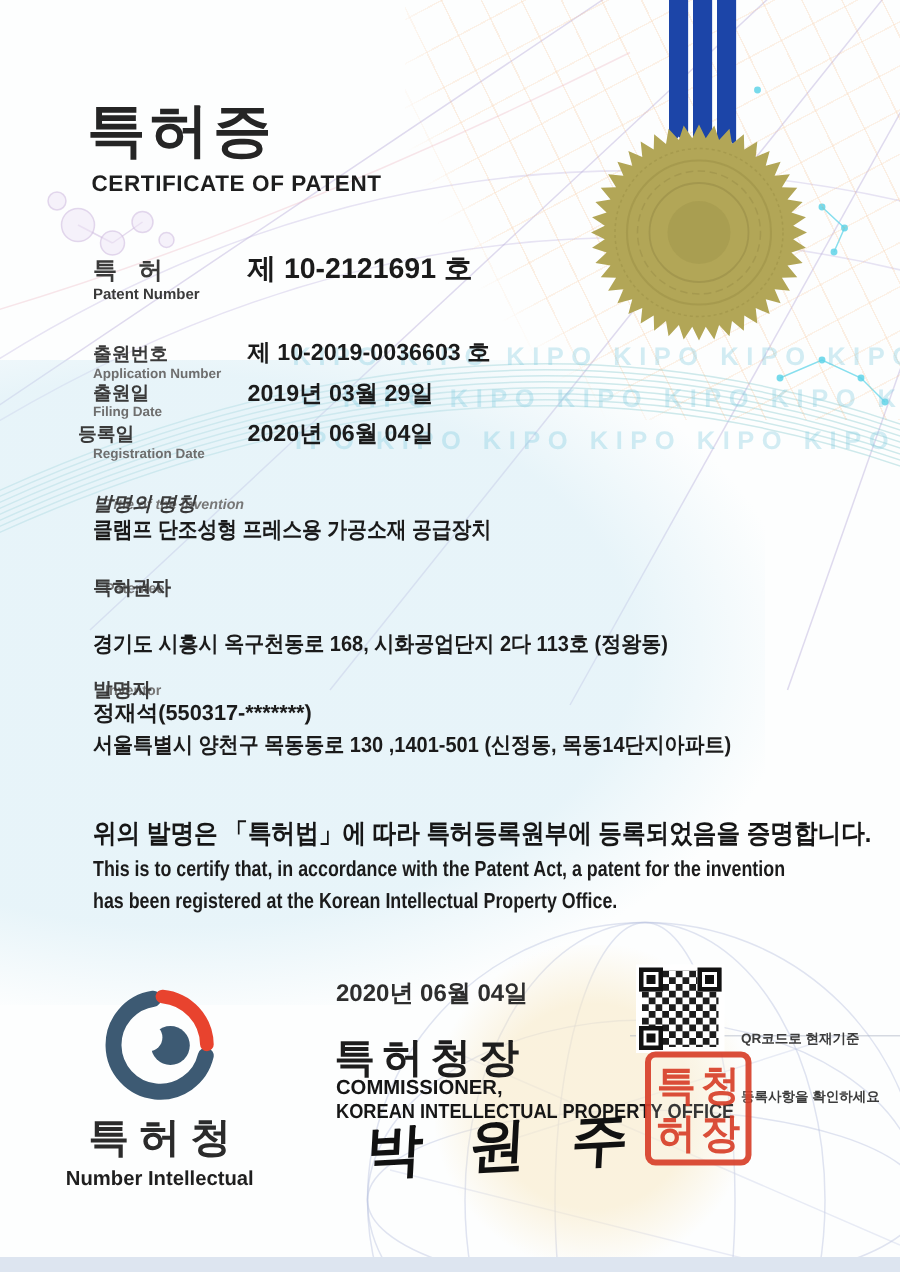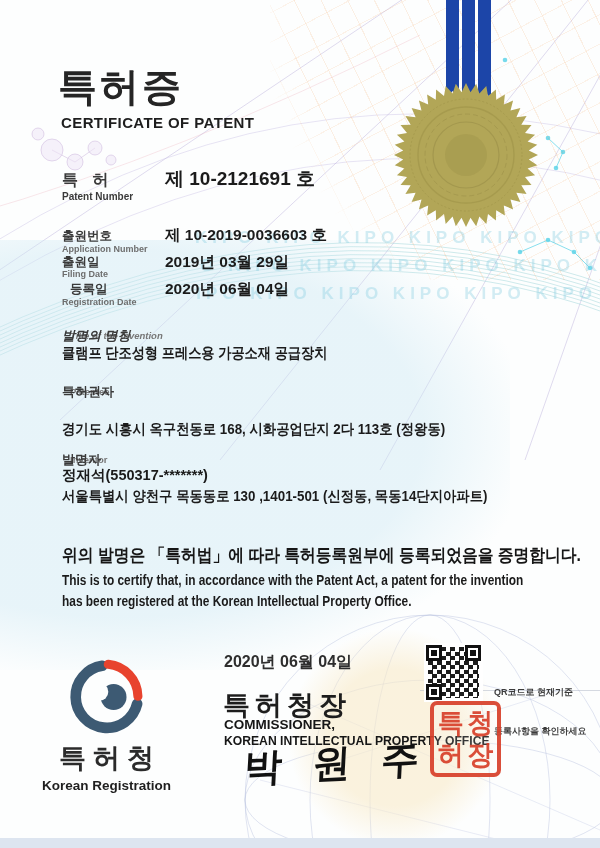--- a/index.html
+++ b/index.html
@@ -47,21 +47,21 @@
   .val{color:#1b1b1b;font-weight:700;}
   .f-pat-ko{left:62px;top:170px;font-size:16px;letter-spacing:5px;}
   .f-pat-en{left:62px;top:191px;font-size:10px;}
   .f-pat-val{left:165px;top:166px;font-size:19px;}
   .f-app-ko{left:62px;top:228px;font-size:12.5px;}
   .f-app-en{left:62px;top:244px;font-size:9px;}
   .f-app-val{left:165px;top:225px;font-size:15.5px;}
   .f-fil-ko{left:62px;top:254px;font-size:12.5px;}
   .f-fil-en{left:62px;top:269px;font-size:9px;}
   .f-fil-val{left:165px;top:252px;font-size:15.5px;}
-  .f-reg-ko{left:70px;top:281px;font-size:12.5px;}
+  .f-reg-ko{left:52px;top:281px;font-size:12.5px;}
   .f-reg-en{left:62px;top:297px;font-size:9px;}
   .f-reg-val{left:165px;top:279px;font-size:15.5px;}
   .inv-lbl{left:62px;top:327px;font-size:13px;font-style:italic;}
   .inv-lbl .en{font-size:9.5px;color:#777;margin-left:8px;font-weight:600;position:static;}
   .inv-val{left:62px;top:344px;font-size:15px;transform:scaleX(.88);transform-origin:left;}
   .pat-lbl{left:62px;top:383px;font-size:13px;}
   .pat-lbl .en{font-size:9.5px;color:#777;margin-left:8px;font-weight:600;position:static;}
   .pat-name{left:62px;top:400px;font-size:14.5px;}
   .pat-addr{left:62px;top:420px;font-size:14.5px;transform:scaleX(.92);transform-origin:left;}
   .invr-lbl{left:62px;top:451px;font-size:13px;}
@@ -251,16 +251,16 @@
   </div>
 
   <svg class="logo-sym" viewBox="0 0 100 100">
     <path d="M45 9 A41 41 0 1 0 91 59" fill="none" stroke="#3d5a73" stroke-width="14" stroke-linecap="round"></path>
     <circle cx="60" cy="50" r="17" fill="#3d5a73"></circle>
     <circle cx="41" cy="43" r="12" fill="#fdfefe"></circle>
     <path d="M53 7 A43 43 0 0 1 92 49" fill="none" stroke="#e8432e" stroke-width="12" stroke-linecap="round"></path>
   </svg>
   <div class="t logo-ko">특허청</div>
   <div class="t logo-en">
-    <span>Korean Registration</span>
+    <span>Number Intellectual</span>
   </div>
 
 </div>
 
 </body></html>

